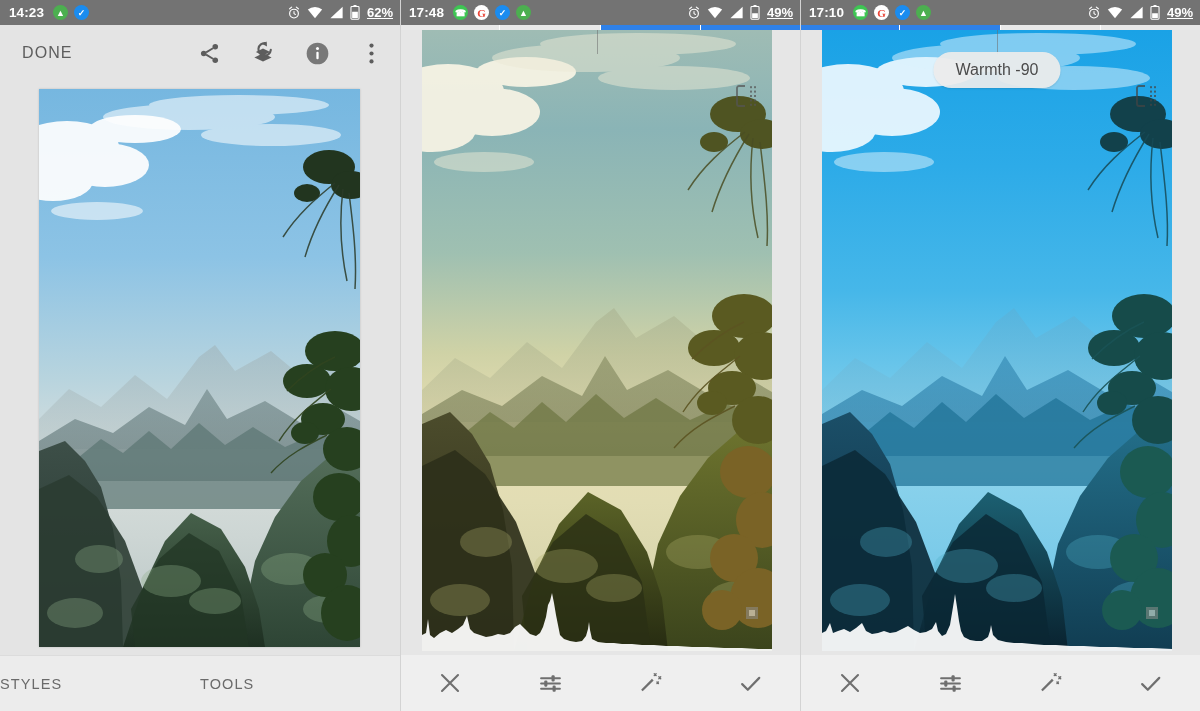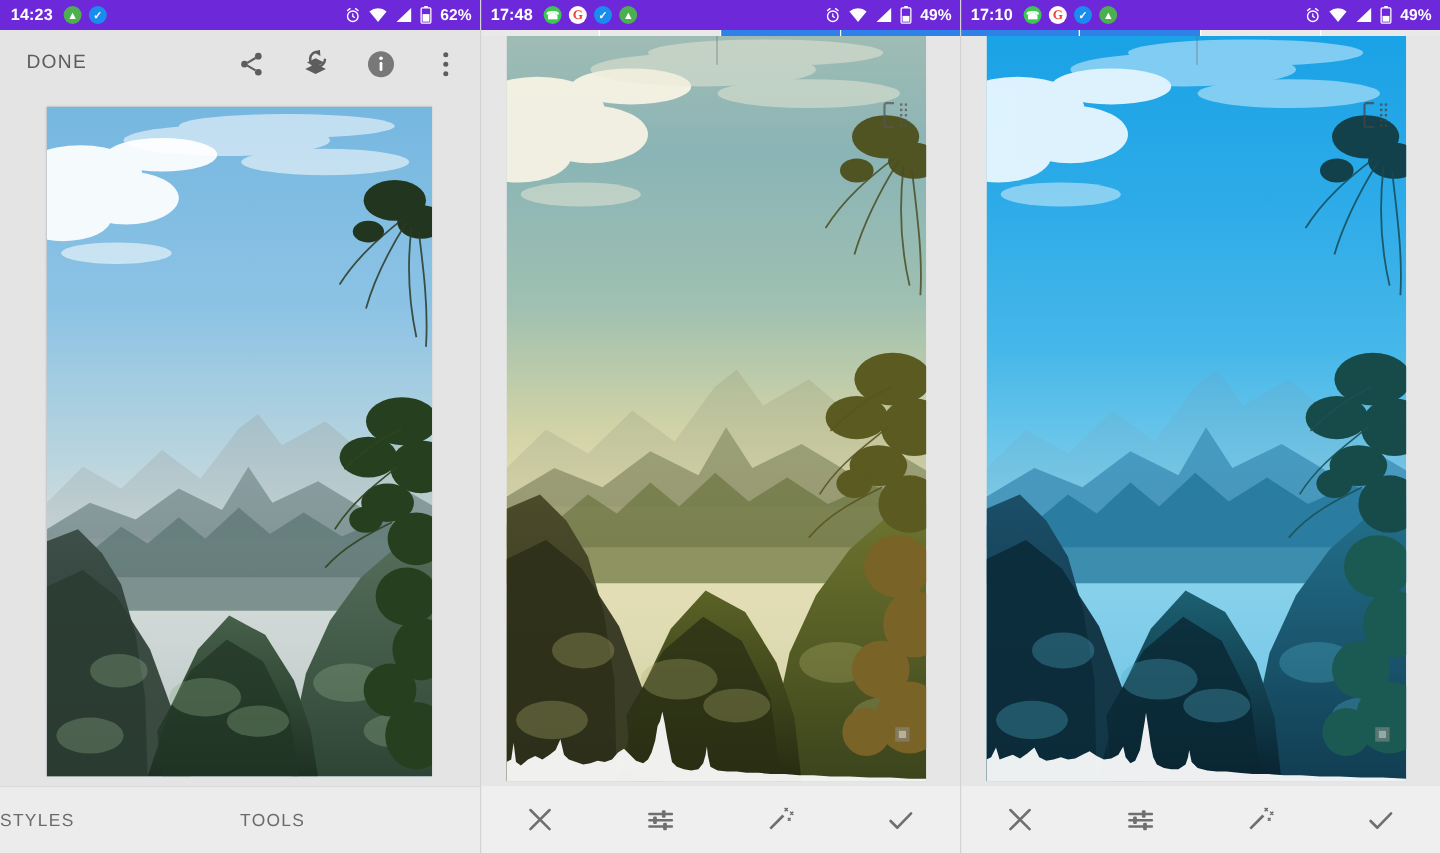--- a/index.html
+++ b/index.html
@@ -12,27 +12,27 @@
   .screen { position: relative; width: 1200px; height: 711px; display: flex; }
 
   .panel { position: relative; height: 711px; overflow: hidden; background: #e5e5e5; }
   .panel-1 { width: 400px; background: #e4e4e4; }
   .panel-2 { width: 400px; background: #e6e6e6; }
   .panel-3 { width: 400px; background: #e6e6e6; }
 
   
   .statusbar {
     position: relative; height: 25px; width: 100%;
-    background: #6d28d9; color: #ffffff;
+    background: #737373; color: #ffffff;
     display: flex; align-items: center;
     padding: 0 7px 0 9px; z-index: 30;
   }
   .sb-time { font-size: 13.5px; font-weight: bold; letter-spacing: .1px; }
   .sb-left-icons { display: flex; align-items: center; gap: 6px; margin-left: 9px; }
-  .sb-right { margin-left: auto; display: flex; align-items: center; gap: 6px; }
+  .sb-right { margin-left: auto; display: flex; align-items: center; gap: 6px; text-decoration: underline; }
   .sb-batt { font-size: 13px; font-weight: bold; margin-left: 1px; }
   .sb-ico { display: inline-flex; align-items: center; justify-content: center; }
 
   .appico { width: 15px; height: 15px; border-radius: 50%; display: inline-flex;
             align-items: center; justify-content: center; font-size: 9px; color: #fff; font-weight: bold; }
   .appico.wa { background: #3ec553; }
   .appico.g  { background: #ffffff; color: #ea4335; font-size: 11px; font-weight: bold; font-family: "Liberation Serif", serif; }
   .appico.tick { background: #1a8cf0; }
   .appico.vlc { background: #4caf50; }
 
@@ -625,20 +625,21 @@
             <path d="M322 292 C302 301 285 314 270 329"></path>
           </g>
         </g>
       </svg>
 
       <svg class="histogram" viewBox="0 0 350 62" preserveAspectRatio="none">
         <path fill="#ffffff" fill-opacity="0.93" d="M0 62 L0 44 L4 42 L8 34 L11 44 L16 42 L22 40 L28 43 L34 39 L40 34 L44 42 L50 45 L56 44 L62 42 L68 44 L74 43 L80 40 L86 37 L92 41 L98 44 L104 43 L110 40 L114 33 L116 42 L120 47 L124 45 L128 36 L130 24 L132 12 L133 5 L135 18 L137 32 L139 42 L142 48 L148 51 L154 52 L160 52 L166 48 L168 42 L169 36 L171 46 L176 51 L184 53 L192 54 L200 54 L210 55 L222 56 L234 56 L248 57 L262 57 L278 58 L294 58 L312 59 L330 59 L350 60 L350 62 Z"></path>
       </svg>
 
       <div class="pill-stem"></div>
+      <div class="pill">Warmth -90</div>
 
       <span class="compare-ico">
         <svg width="20" height="22" viewBox="0 0 20 22">
           <path d="M9 1 H3 a2 2 0 0 0-2 2 v16 a2 2 0 0 0 2 2 h6" fill="none" stroke="#444" stroke-width="1.9"></path>
           <g fill="#444">
             <rect x="14" y="1.2" width="2" height="2"></rect>
               <rect x="18" y="1.2" width="2" height="2"></rect>
             <rect x="14" y="5.6" width="2" height="2"></rect>
               <rect x="18" y="5.6" width="2" height="2"></rect>
             <rect x="14" y="10" width="2" height="2"></rect>

